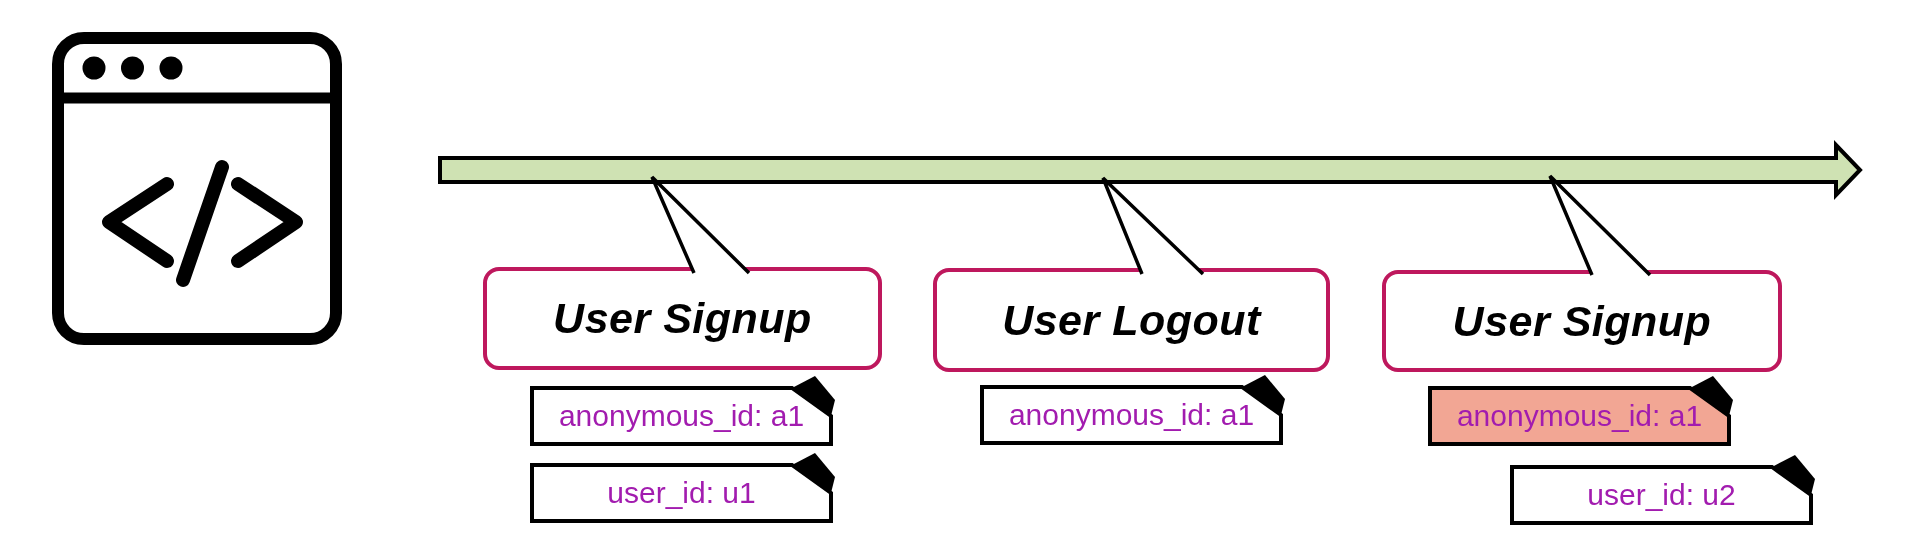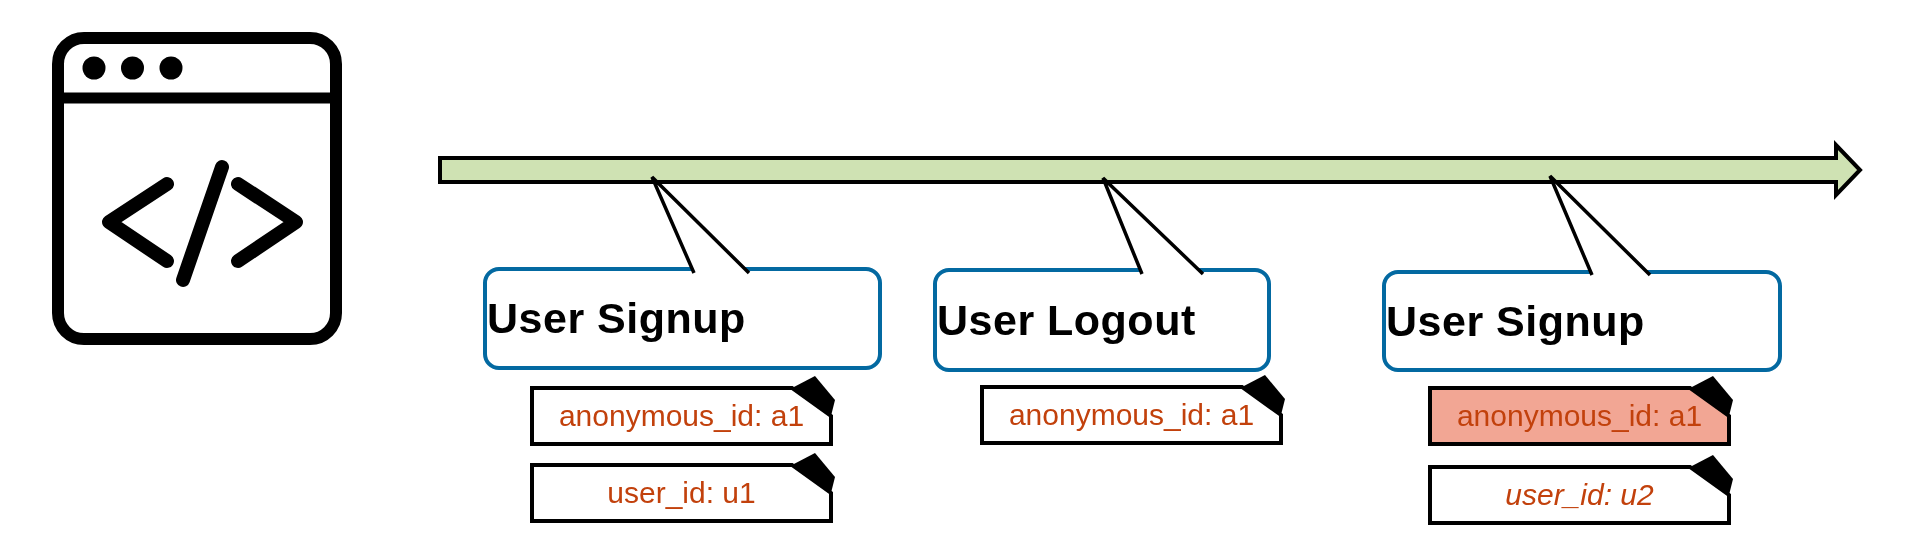--- a/index.html
+++ b/index.html
@@ -10,58 +10,60 @@
     background: #ffffff;
     overflow: hidden;
     font-family: "Liberation Sans", sans-serif;
   }
   .abs { position: absolute; }
 
   
   .event-box {
     position: absolute;
     background: #ffffff;
-    border: 4px solid #0369a1;
+    border: 4px solid #be185d;
     border-radius: 16px;
     display: flex;
     align-items: center;
+    justify-content: center;
     box-sizing: border-box;
+    font-style: italic;
   }
   .event-title {
     font-weight: bold;
     font-size: 43px;
     color: #000000;
     letter-spacing: 0.5px;
     white-space: nowrap;
   }
   #event-box-1 { left: 483px; top: 267px; width: 399px; height: 103px; }
-  #event-box-2 { left: 933px; top: 268px; width: 338px; height: 104px; }
+  #event-box-2 { left: 933px; top: 268px; width: 397px; height: 104px; }
   #event-box-3 { left: 1382px; top: 270px; width: 400px; height: 102px; }
 
   
   .tag { position: absolute; width: 306px; height: 76px; }
   .tag svg { position: absolute; left: 0; top: 0; }
   .tag-body { fill: #ffffff; stroke: #000000; stroke-width: 4; }
   .tag-flap { fill: #000000; stroke: none; }
   .tag-label {
     position: absolute;
     left: 3px; top: 14px;
     width: 299px; height: 56px;
     display: flex;
     align-items: center;
     justify-content: center;
     font-size: 30px;
-    color: #c2410c;
+    color: #a21caf;
     white-space: nowrap;
   }
   #tag-1a { left: 529px; top: 374px; }
   #tag-1b { left: 529px; top: 451px; text-align: right; }
   #tag-2a { left: 979px; top: 373px; }
   #tag-3a { left: 1427px; top: 374px; }
-  #tag-3b { left: 1427px; top: 453px; font-style: italic; }
+  #tag-3b { left: 1509px; top: 453px; }
 
   .pointer-overlay { pointer-events: none; }
   .beak { fill: #ffffff; stroke: #000000; stroke-width: 3.5px; }
 </style>
 </head>
 <body>
 
 <div class="canvas">
 
   <svg class="abs" style="left:52px; top:32px;" width="290" height="313" viewBox="0 0 290 313">

